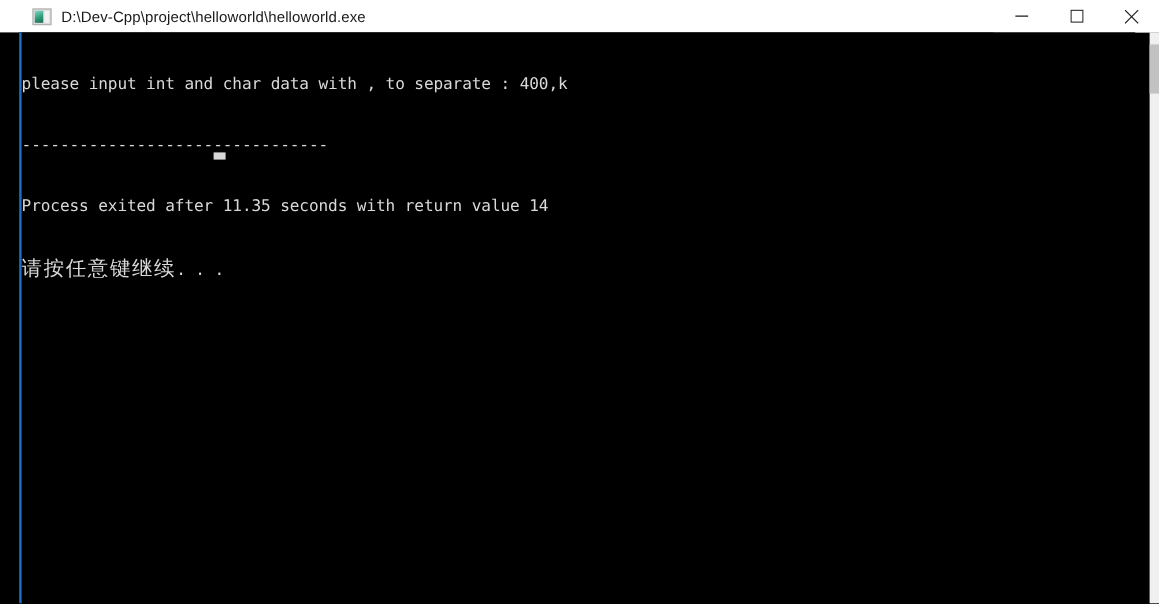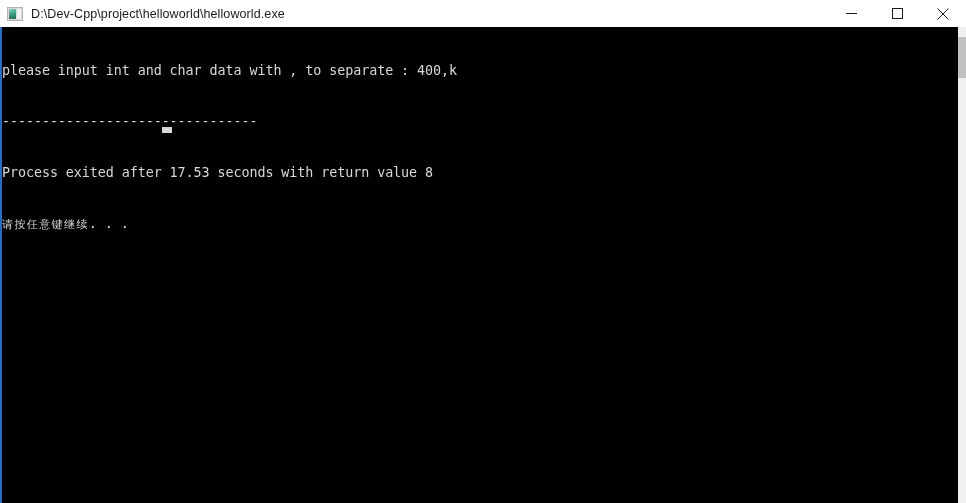--- a/index.html
+++ b/index.html
@@ -26,20 +26,21 @@
   #titlebar {
     position: absolute;
     left: 0;
     top: 0;
     width: 966px;
     height: 27px;
     background: #ffffff;
     display: flex;
     align-items: center;
     box-sizing: border-box;
+    padding-left: 20px;
   }
   #app-icon {
     width: 16px;
     height: 16px;
     margin-left: 7px;
     margin-right: 8px;
     flex: 0 0 auto;
     position: relative;
   }
   #app-icon .frame {
@@ -79,21 +80,21 @@
     align-items: center;
     justify-content: center;
     flex: 0 0 auto;
     background: #ffffff;
   }
   .winbtn svg { display: block; }
 
   
   #console {
     position: absolute;
-    left: 0;
+    left: 16px;
     top: 27px;
     width: 930px;
     height: 476px;
     background: #000000;
     box-sizing: border-box;
     border-left: 2px solid #1f6fc4;
     overflow: hidden;
   }
   #console-text {
     position: absolute;
@@ -105,21 +106,21 @@
     color: #d8d8d8;
     white-space: pre;
     letter-spacing: -0.08px;
   }
   #console-text .line {
     height: 17px;
     white-space: pre;
   }
   #console-text .cjk {
     font-family: Liberation Sans, sans-serif;
-    font-size: 11px;
+    font-size: 17px;
     letter-spacing: 1.4px;
   }
   #cursor-block {
     position: absolute;
     left: 160px;
     top: 100px;
     width: 10px;
     height: 6px;
     background: #d8d8d8;
   }
@@ -177,21 +178,21 @@
         <line x1="11.5" y1="0.5" x2="0.5" y2="11.5" stroke="#1a1a1a" stroke-width="1"></line>
       </svg>
     </div>
 
   </div>
 
   <div id="console">
     <div id="console-text">
       <div class="line">please input int and char data with , to separate : 400,k</div>
       <div class="line">--------------------------------</div>
-      <div class="line">Process exited after 17.53 seconds with return value 8</div>
+      <div class="line">Process exited after 11.35 seconds with return value 14</div>
       <div class="line"><span class="cjk">请按任意键继续</span><span>. . .</span></div>
     </div>
     <div id="cursor-block"></div>
   </div>
 
   <div id="scrollbar">
     <div id="scroll-thumb"></div>
   </div>
 
 </div>

